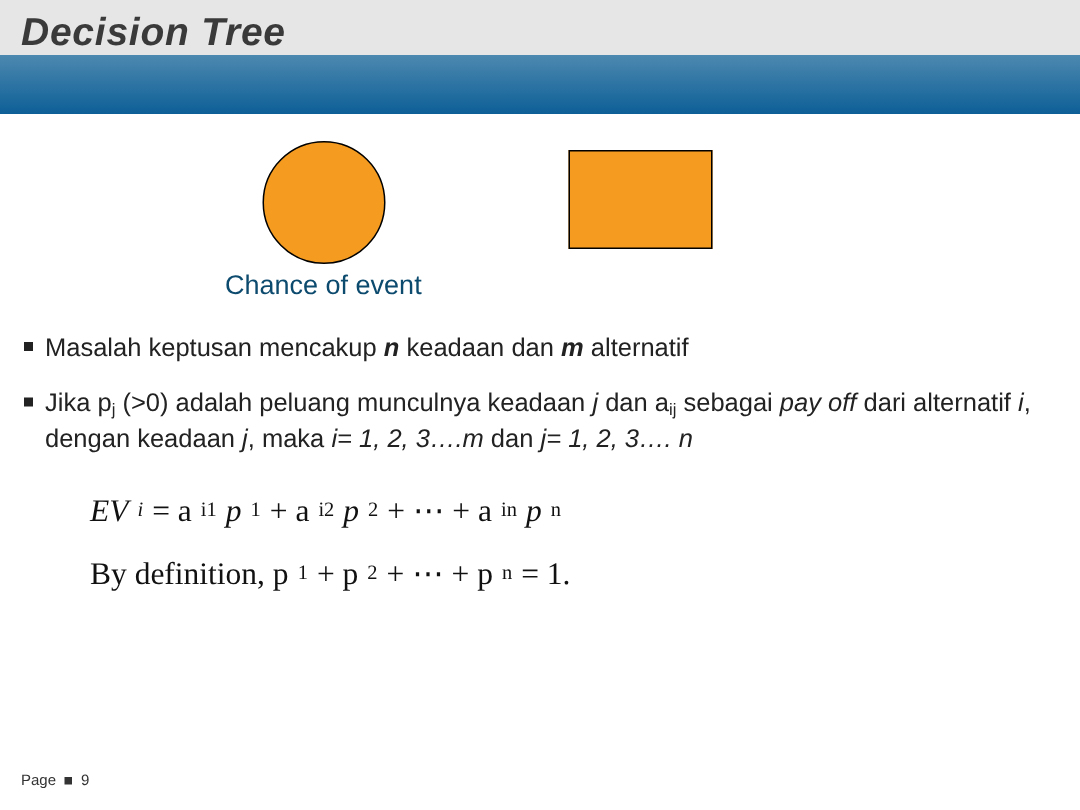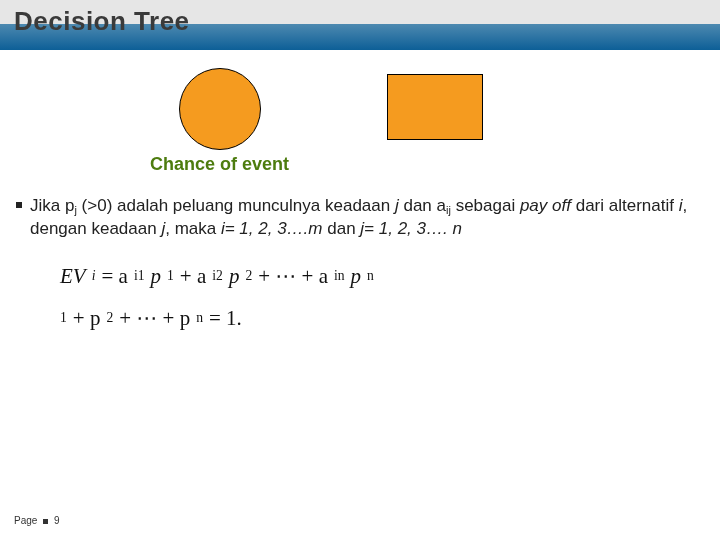--- a/index.html
+++ b/index.html
@@ -5,24 +5,25 @@
   * { margin: 0; padding: 0; box-sizing: border-box; }
   body {
     width: 720px;
     height: 540px;
     font-family: Arial, Helvetica, sans-serif;
     background: #ffffff;
     position: relative;
     overflow: hidden;
   }
   .title-bar {
-    height: 50px;
+    height: 76px;
     background: linear-gradient(to bottom, #e6e6e6 0%, #e6e6e6 48%, #4d89b0 48%, #0d5f97 100%);
     padding: 6px 14px 0 14px;
     position: relative;
+    font-style: italic;
   }
   .title-bar h1 {
     font-size: 26px;
     font-weight: bold;
     color: #3a3a3a;
     letter-spacing: 0.5px;
   }
   .shapes-row {
     display: flex;
     align-items: flex-start;
@@ -39,22 +40,21 @@
     margin: 0 auto 4px auto;
   }
   .square {
     width: 96px; height: 66px;
     background: #f59b1f;
     border: 1px solid #000;
     margin: 6px auto 12px auto;
   }
   .shape-label {
     font-size: 18px;
-    color: #4d7c0f;
-    font-weight: bold;
+    color: #0c4a6e;
   }
   .bullets {
     margin: 20px 16px 0 16px;
   }
   .bullets li {
     list-style: none;
     font-size: 17px;
     color: #222;
     line-height: 1.35;
     margin-bottom: 14px;
@@ -107,20 +107,23 @@
     <div class="circle"></div>
     <div class="shape-label">Chance of event</div>
   </div>
   <div class="shape-block">
     <div class="square"></div>
   </div>
 </div>
 
 <ul class="bullets">
   <li>
+    <span>Masalah keptusan mencakup </span><em class="var">n</em><span> keadaan dan </span><em class="var">m</em><span> alternatif</span>
+  </li>
+  <li>
     <span> Jika p</span><sub>j</sub><span> (&gt;0) adalah peluang munculnya keadaan </span><span class="ital">j</span><span> dan a</span><sub>ij</sub><span> sebagai </span><span class="ital">pay off</span><span> dari alternatif </span><span class="ital">i</span><span>, dengan keadaan </span><span class="ital">j</span><span>, maka </span><span class="ital">i= 1, 2, 3….m</span><span> dan </span><span class="ital">j= 1, 2, 3…. n</span>
   </li>
 </ul>
 
 <div class="formula-area">
   <div class="row">
     <span class="ital">EV</span>
       <sub class="ital">i</sub>
     <span> = a</span>
       <sub>i1</sub>
@@ -129,20 +132,21 @@
     <span> + a</span>
       <sub>i2</sub>
       <span class="ital">p</span>
       <sub>2</sub>
     <span> + ⋯ + a</span>
       <sub>in</sub>
       <span class="ital">p</span>
       <sub>n</sub>
   </div>
   <div class="row">
+    <span>By definition, p</span>
       <sub>1</sub>
     <span> + p</span>
       <sub>2</sub>
     <span> + ⋯ + p</span>
       <sub>n</sub>
     <span> = 1.</span>
   </div>
 </div>
 
 <div class="footer">

